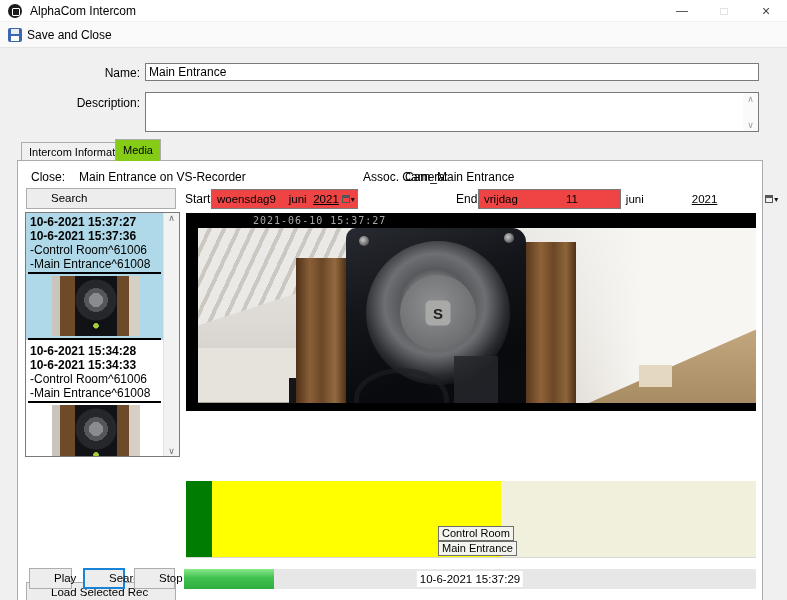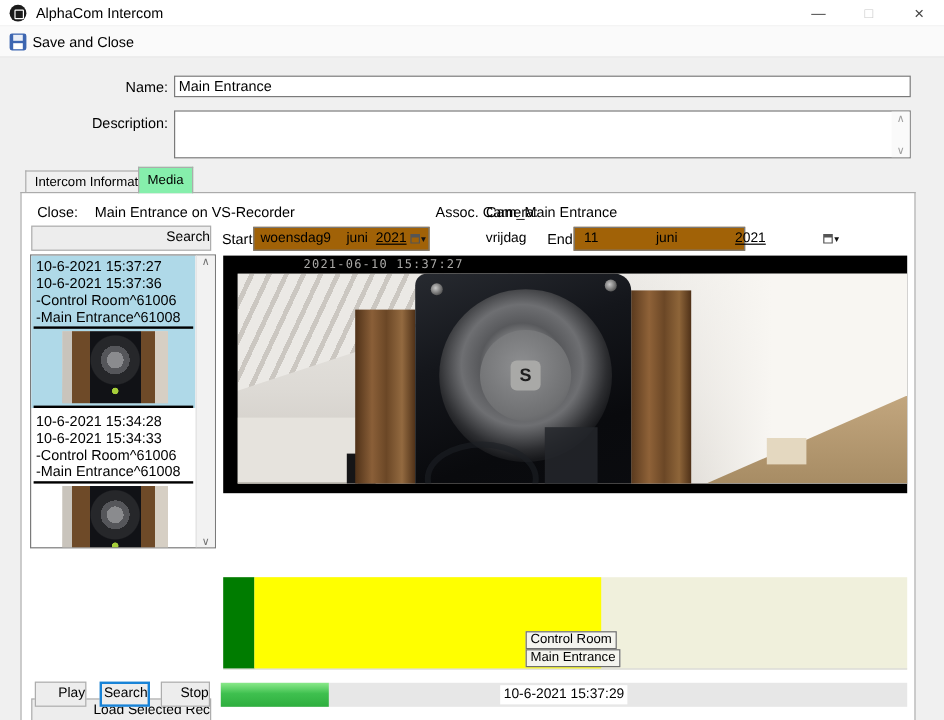--- a/index.html
+++ b/index.html
@@ -27,52 +27,52 @@
   .name-label { left:40px; top:66px; }
   .desc-label { left:40px; top:96px; }
   .name-input { position:absolute; left:145px; top:63px; width:614px; height:18px; border:1px solid #7A7A7A; background:#FFF; font-family:"Liberation Sans",sans-serif; font-size:12px; padding:0 3px; outline:none; }
   .desc-box { position:absolute; left:145px; top:92px; width:614px; height:40px; border:1px solid #7A7A7A; background:#FFF; }
   .vscroll { position:absolute; right:0; top:0; width:15px; height:100%; background:#FAFAFA; display:flex; flex-direction:column; justify-content:space-between; align-items:center; color:#9D9D9D; font-size:9px; }
   .vscroll span { line-height:12px; }
 
   
   .tab { position:absolute; height:19px; line-height:18px; padding:0 7px; font-size:11px; background:#F0F0F0; border:1px solid #ACACAC; border-bottom:none; top:142px; }
   .tab-1 { left:21px; }
-  .tab-2 { left:115px; top:139px; height:22px; line-height:21px; background:#86efac; z-index:3; }
+  .tab-2 { left:115px; top:139px; height:22px; line-height:21px; background:#84cc16; z-index:3; }
   .tabpage { position:absolute; left:17px; top:160px; width:746px; height:440px; background:#FFF; border:1px solid #ABABAB; border-bottom:none; z-index:1; }
 
   
   .lab { position:absolute; white-space:nowrap; }
   .device-label { left:13px; top:9px; }
   .device-value { left:61px; top:9px; }
   .camera-label { left:345px; top:9px; }
   .camera-value { left:387px; top:9px; }
 
-  .btn { position:absolute; background:#EDEDED; border:1px solid #ADADAD; font-family:"Liberation Sans",sans-serif; font-size:11.5px; text-align:right; }
+  .btn { position:absolute; background:#EDEDED; border:1px solid #ADADAD; font-family:"Liberation Sans",sans-serif; font-size:11.5px; text-align:left;padding-left:24px; }
   .search-btn { left:8px; top:27px; width:150px; height:21px; line-height:19px; }
   .start-label { left:167px; top:31px; }
   .end-label { left:438px; top:31px; }
-  .datepicker { position:absolute; top:28px; height:20px; background:#a16207; border:1px solid #7A7A7A; display:flex; align-items:center; font-size:11.5px;justify-content:center; }
+  .datepicker { position:absolute; top:28px; height:20px; background:#ef4444; border:1px solid #7A7A7A; display:flex; align-items:center; font-size:11.5px; }
   .start-picker { left:193px; width:147px; }
   .end-picker { left:460px; width:143px;gap:48px; }
   .dp-wd { width:58px; padding-left:5px; }
   .dp-d { width:22px; }
   .dp-m { width:28px; }
   .dp-y { width:30px;text-decoration:underline; }
   .dp-btn { margin-left:auto; width:20px; height:18px; display:flex; align-items:center; justify-content:center; gap:1px; }
   .cal-ico { width:8px; height:8px; border:1px solid #555; border-top:3px solid #555; }
   .dd-arrow { font-size:8px; color:#111; }
 
   
   .reclist { position:absolute; left:7px; top:51px; width:155px; height:245px; background:#FFF; border:1px solid #7A7A7A; }
   .reclist-inner { position:absolute; left:0; top:0; right:16px; bottom:0; overflow:hidden; }
   .recitem { width:100%; padding-top:2px; }
   .recitem.selected { background:#AFD9E8; }
   .rec-line { padding-left:4px; line-height:14px; white-space:nowrap; }
-  .rec-line.b { font-weight:normal; }
+  .rec-line.b { font-weight:bold; }
   .item-sep { height:2px; background:#000; margin:1px 2px 2px 2px; }
   .thumb { width:88px; height:60px; margin:0 0 2px 26px;
     background:
       radial-gradient(circle at 50% 83%, #A6CE39 0 2.5px, rgba(0,0,0,0) 3px),
       radial-gradient(circle at 50% 40%, #8A8B8E 0 7px, #55565A 7px 12px, #26272A 12px 20px, rgba(0,0,0,0) 21px),
       linear-gradient(90deg, rgba(0,0,0,0) 0 26%, #111216 26% 74%, rgba(0,0,0,0) 74%),
       linear-gradient(90deg, #C9C4BC 0 9%, #6E4A28 9% 26%, rgba(0,0,0,0) 26% 74%, #6E4A28 74% 88%, #D6CFC4 88%),
       linear-gradient(180deg, #DEDAD4 0 55%, #BFB9AE 100%);
   }
   .list-scroll { position:absolute; right:0; top:0; width:16px; height:100%; background:#F2F2F2; border-left:1px solid #E2E2E2; display:flex; flex-direction:column; justify-content:space-between; align-items:center; color:#707070; font-size:9px; }

